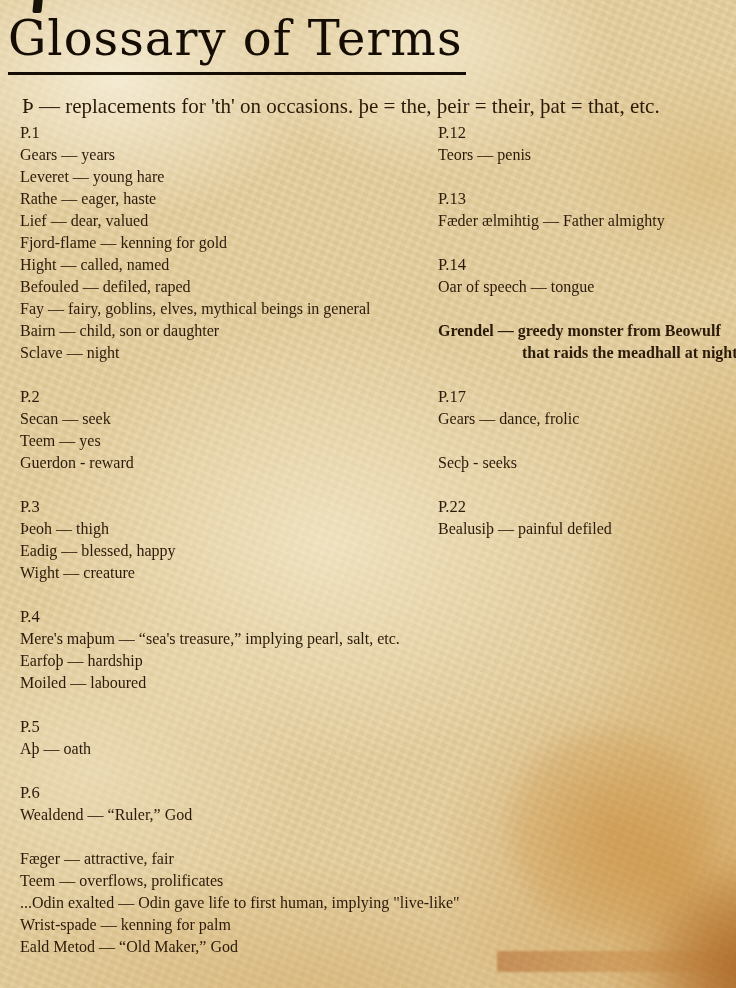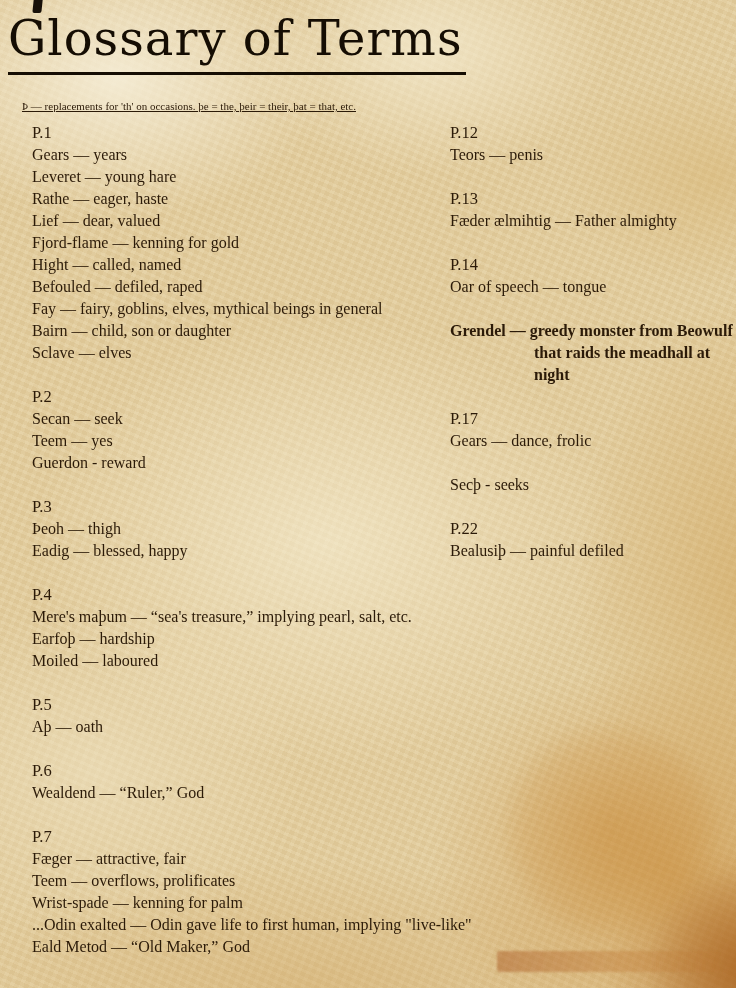--- a/index.html
+++ b/index.html
@@ -32,26 +32,26 @@
     position:absolute;left:8px;top:8px;
     font-family:"DejaVu Serif", serif;
     font-size:48px;line-height:60px;font-weight:500;
     color:#150d03;letter-spacing:1px;
     min-width:458px;
     border-bottom:3px solid #150d03;
     padding-bottom:4px;
   }
   .intro{
     position:absolute;left:22px;top:95px;
-    font-size:11px;line-height:22px;white-space:nowrap;text-decoration:underline;
+    font-size:21px;line-height:22px;white-space:nowrap;
   }
   .col{position:absolute;top:122px;}
   .col-left{left:20px;width:436px;}
   .col-right{left:438px;width:304px;}
-  .section{margin:0 0 22px 12px;}
+  .section{margin:0 0 22px 0;}
   .page-label{font-size:16.5px;line-height:22px;}
   .entry{font-size:16px;line-height:22px;white-space:nowrap;}
   .entry.wrap{white-space:normal;padding-left:84px;text-indent:-84px;font-weight:bold;}
   .stain{position:absolute;pointer-events:none;}
   .stain-flower{
     left:500px;top:720px;width:220px;height:220px;border-radius:50%;
     background:radial-gradient(circle at 50% 50%, rgba(196,130,44,.35), rgba(196,130,44,.15) 55%, rgba(196,130,44,0) 72%);
     filter:blur(2px);
   }
   .stain-corner{
@@ -82,59 +82,59 @@
       <div class="page-label">P.1</div>
       <div class="entry">Gears — years</div>
       <div class="entry">Leveret — young hare</div>
       <div class="entry">Rathe — eager, haste</div>
       <div class="entry">Lief — dear, valued</div>
       <div class="entry">Fjord-flame — kenning for gold</div>
       <div class="entry">Hight — called, named</div>
       <div class="entry">Befouled — defiled, raped</div>
       <div class="entry">Fay — fairy, goblins, elves, mythical beings in general</div>
       <div class="entry">Bairn — child, son or daughter</div>
-      <div class="entry">Sclave — elves</div>
+      <div class="entry">Sclave — night</div>
     </div>
 
     <div class="section">
       <div class="page-label">P.2</div>
       <div class="entry">Secan — seek</div>
       <div class="entry">Teem — yes</div>
       <div class="entry">Guerdon - reward</div>
     </div>
 
     <div class="section">
       <div class="page-label">P.3</div>
       <div class="entry">Þeoh — thigh</div>
       <div class="entry">Eadig — blessed, happy</div>
+      <div class="entry">Wight — creature</div>
     </div>
 
     <div class="section">
       <div class="page-label">P.4</div>
       <div class="entry">Mere's maþum — “sea's treasure,” implying pearl, salt, etc.</div>
       <div class="entry">Earfoþ — hardship</div>
       <div class="entry">Moiled — laboured</div>
     </div>
 
     <div class="section">
       <div class="page-label">P.5</div>
       <div class="entry">Aþ — oath</div>
     </div>
 
     <div class="section">
       <div class="page-label">P.6</div>
       <div class="entry">Wealdend — “Ruler,” God</div>
     </div>
 
     <div class="section">
-      <div class="page-label">P.7</div>
       <div class="entry">Fæger — attractive, fair</div>
       <div class="entry">Teem — overflows, prolificates</div>
+      <div class="entry">...Odin exalted — Odin gave life to first human, implying "live-like"</div>
       <div class="entry">Wrist-spade — kenning for palm</div>
-      <div class="entry">...Odin exalted — Odin gave life to first human, implying "live-like"</div>
       <div class="entry">Eald Metod — “Old Maker,” God</div>
     </div>
 
   </div>
 
   <div class="col col-right">
 
     <div class="section">
       <div class="page-label">P.12</div>
       <div class="entry">Teors — penis</div>

